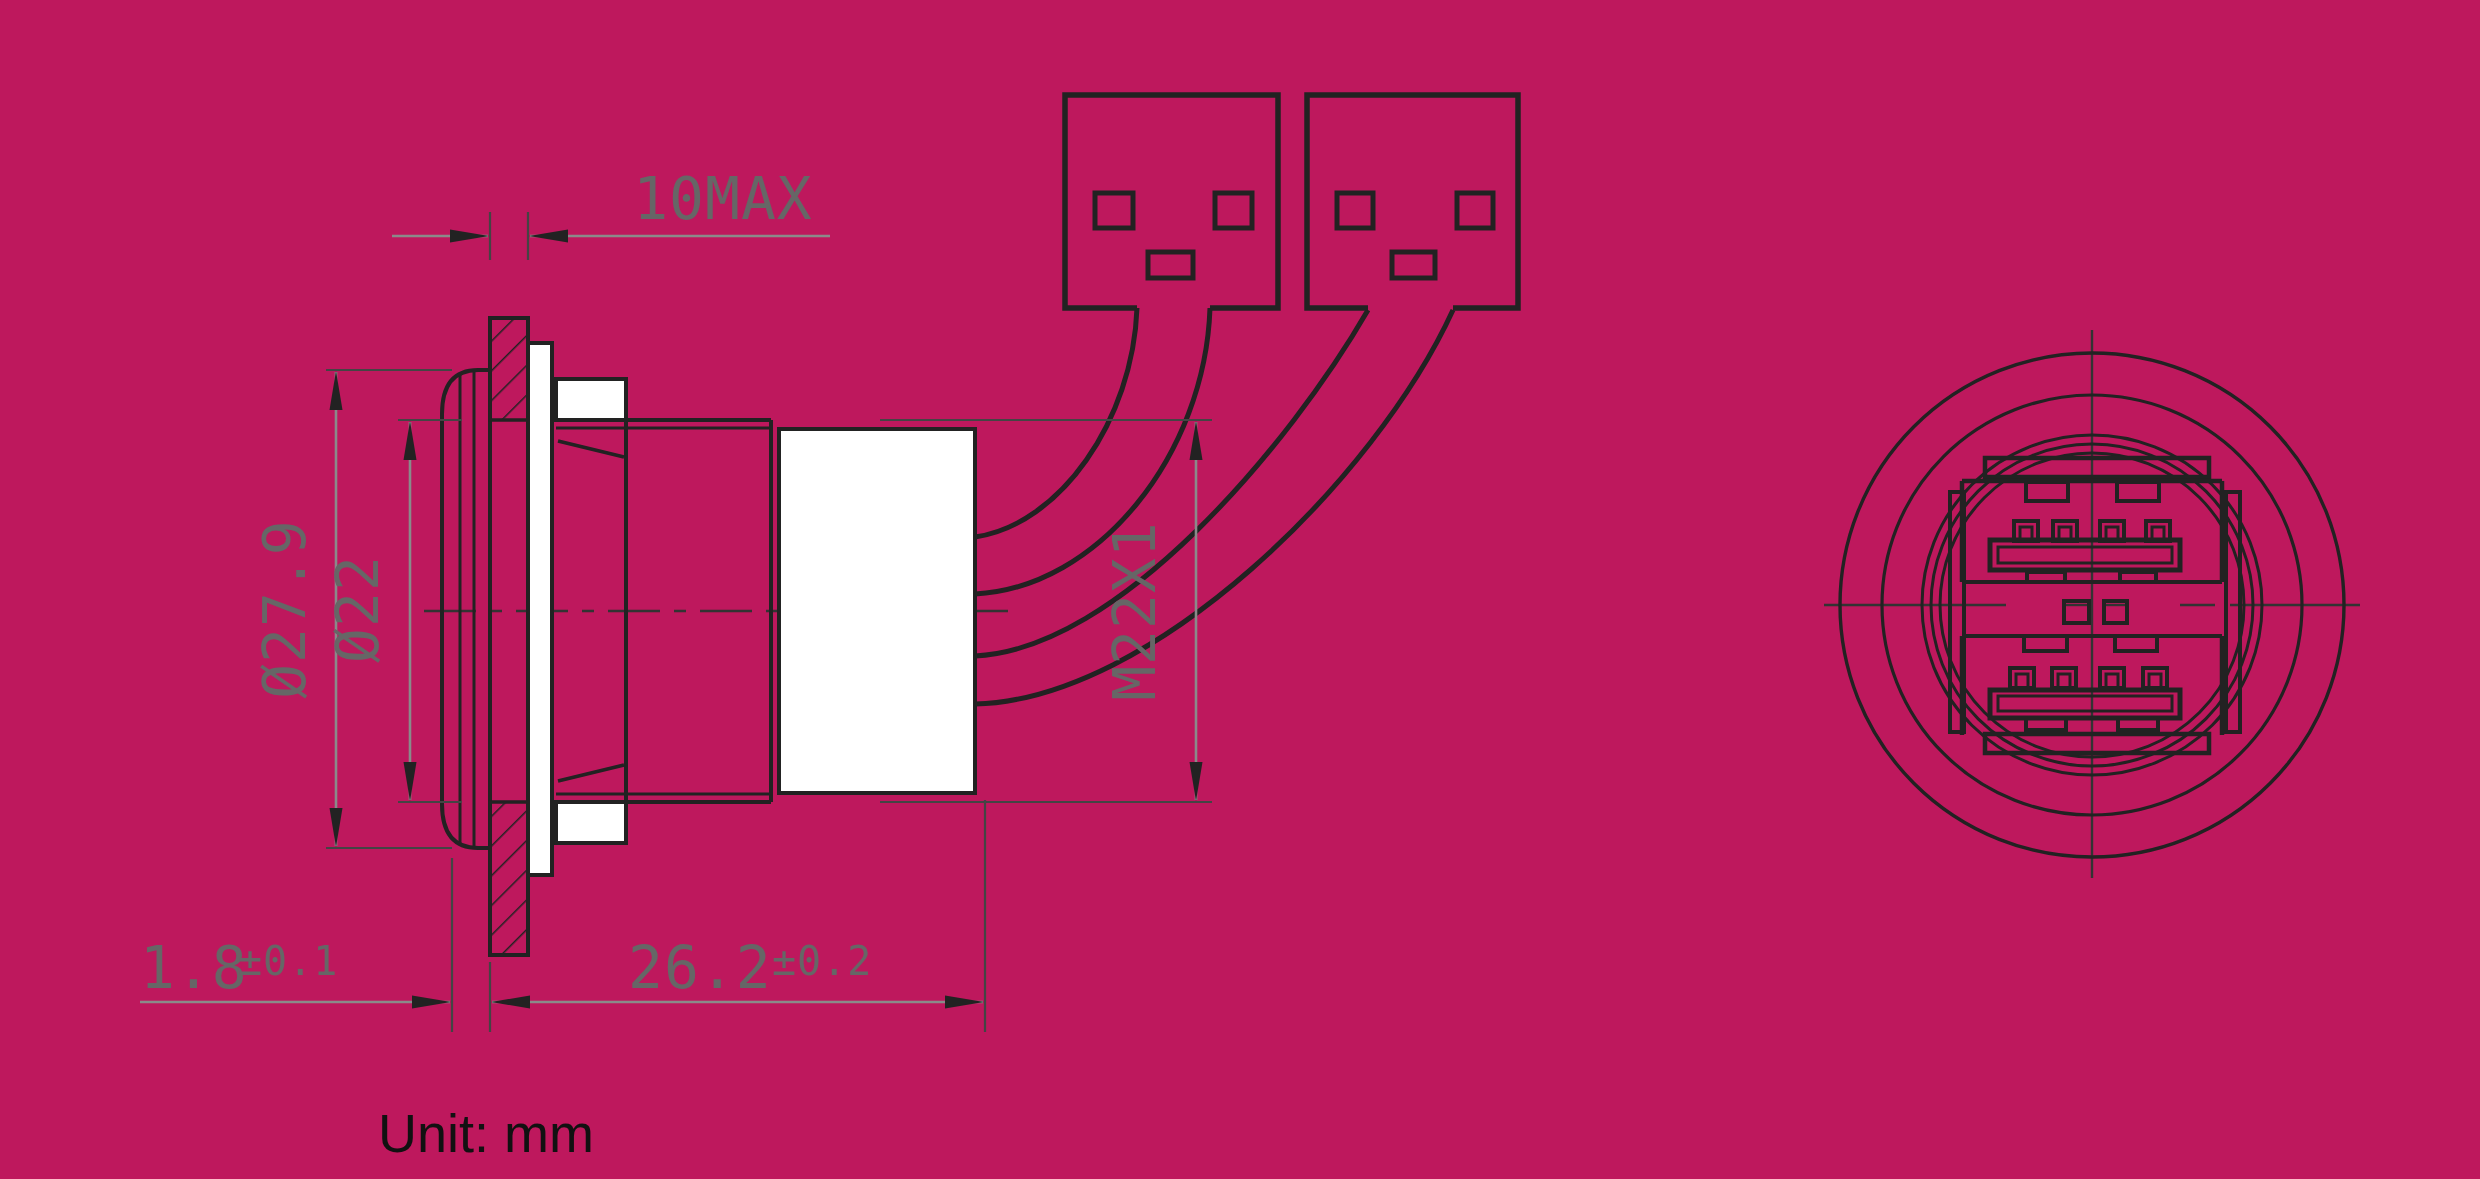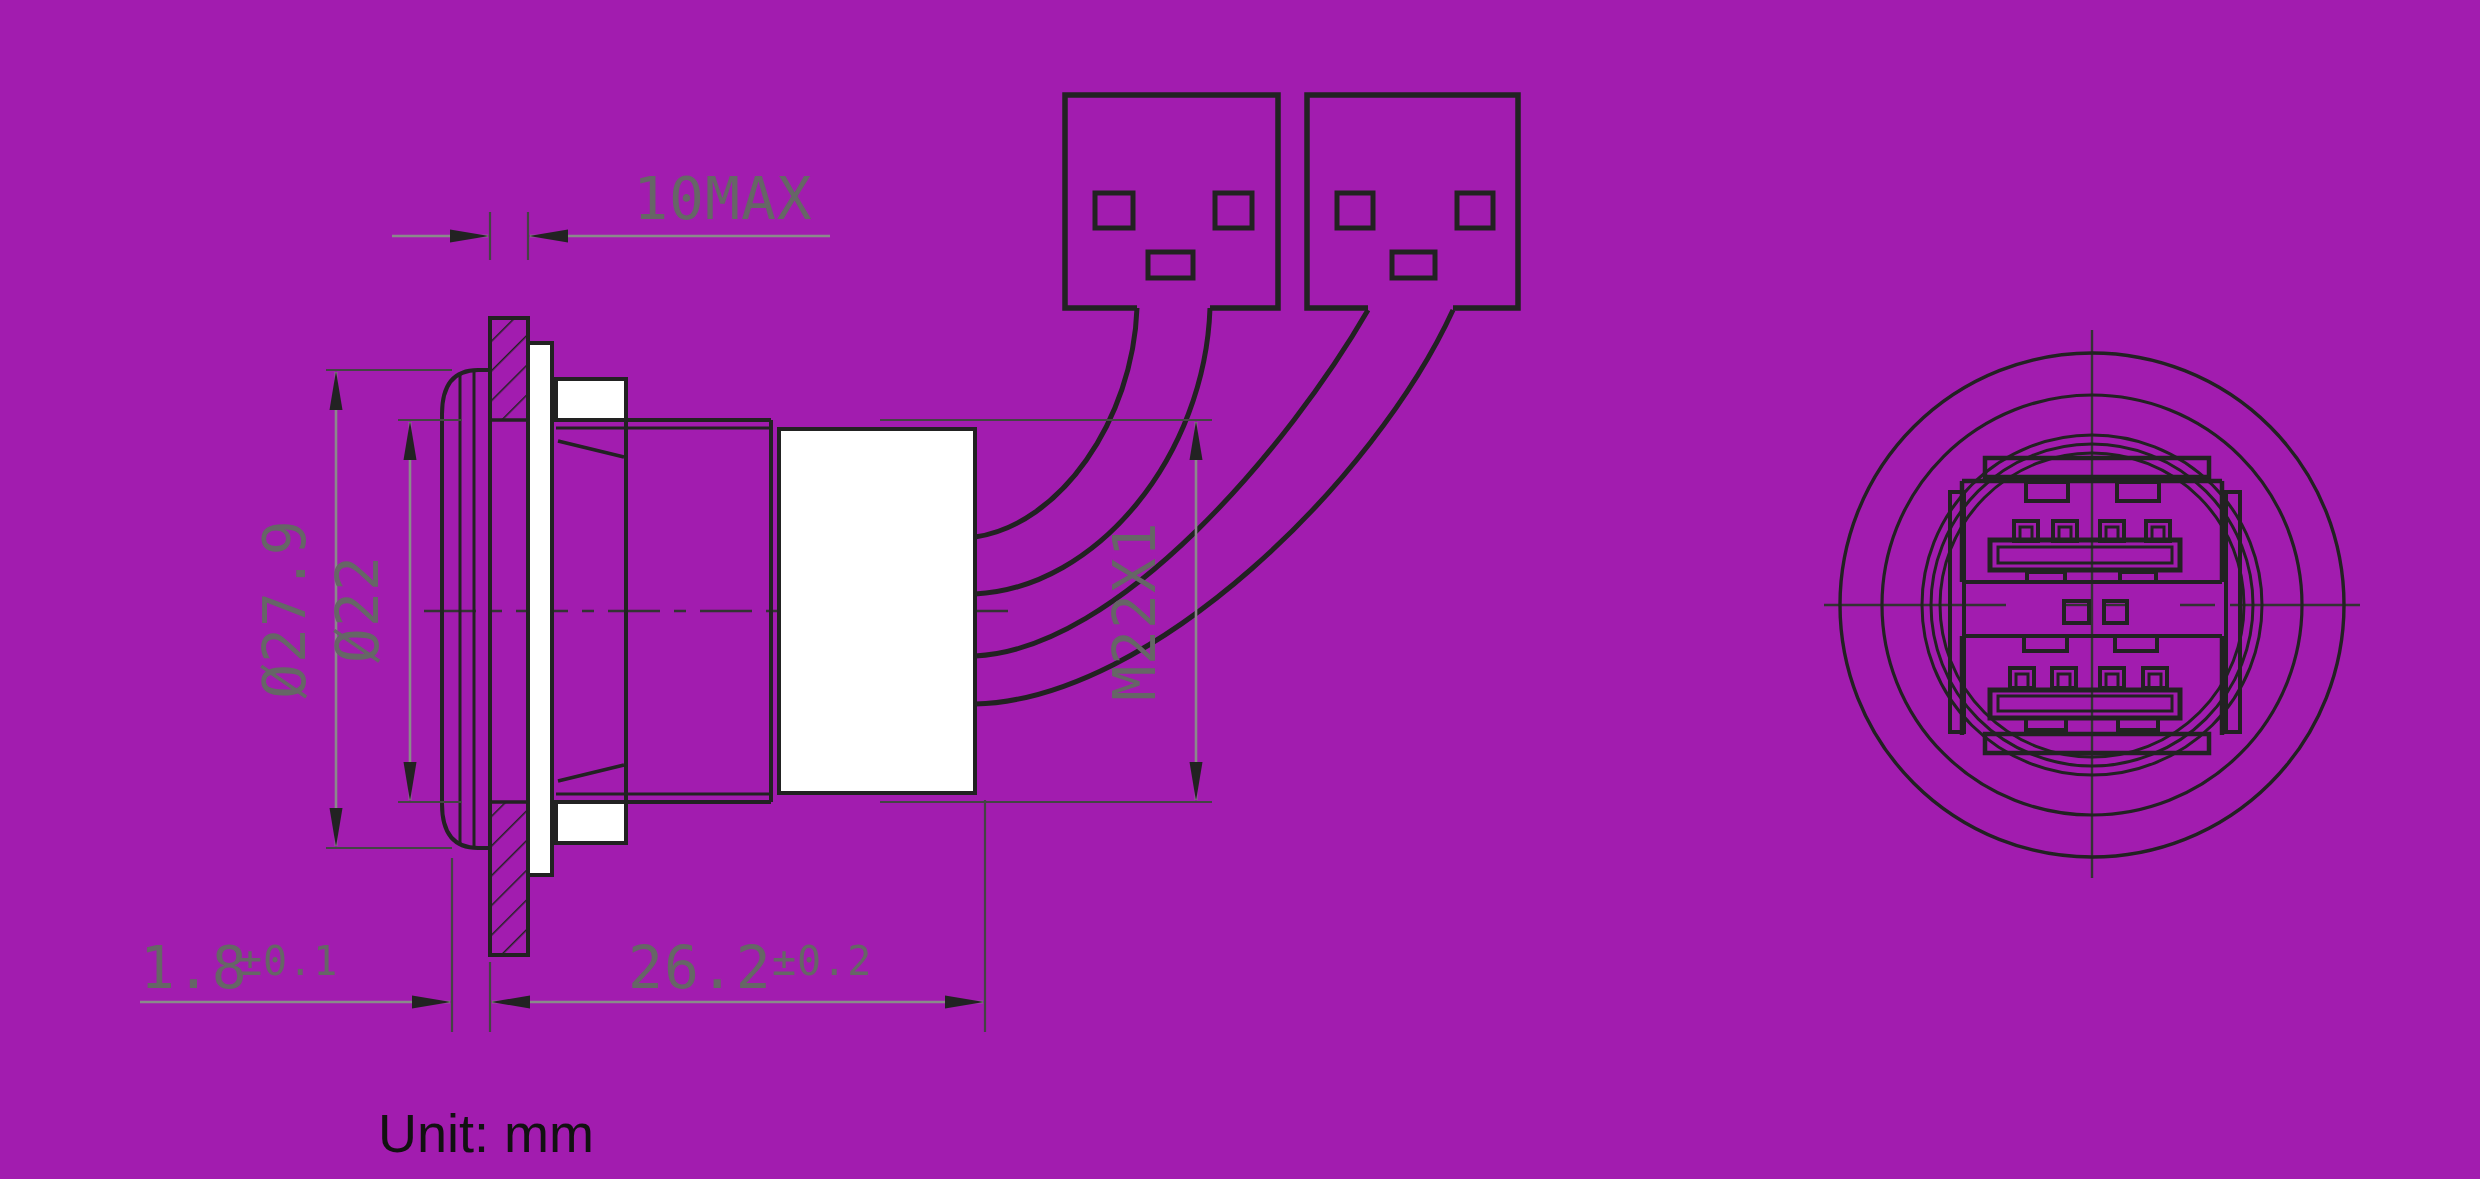--- a/index.html
+++ b/index.html
@@ -1,16 +1,16 @@
 <!DOCTYPE html>
 <html><head>
 <meta charset="utf-8">
 <style>
   html,body{margin:0;padding:0;background:#ffffff;}
-  .canvas{position:relative;width:2480px;height:1179px;background:#a21caf;overflow:hidden;
+  .canvas{position:relative;width:2480px;height:1179px;background:#be185d;overflow:hidden;
           font-family:"DejaVu Sans Mono", monospace;}
   svg{display:block;}
   text.dim{fill:#666666;font-family:"DejaVu Sans Mono",monospace;letter-spacing:1px;}
   text.dim-main{font-size:58px;}
   text.dim-tol{font-size:40px;}
   text.dim-rot{font-size:58px;}
   text.note{fill:#111111;font-family:"Liberation Sans",sans-serif;font-size:54px;}
   .geo{stroke:#222222;fill:none;}
   .dimline{stroke:#8a8a8a;stroke-width:2.6;fill:none;}
   .extline{stroke:#444444;stroke-width:2.2;fill:none;}

